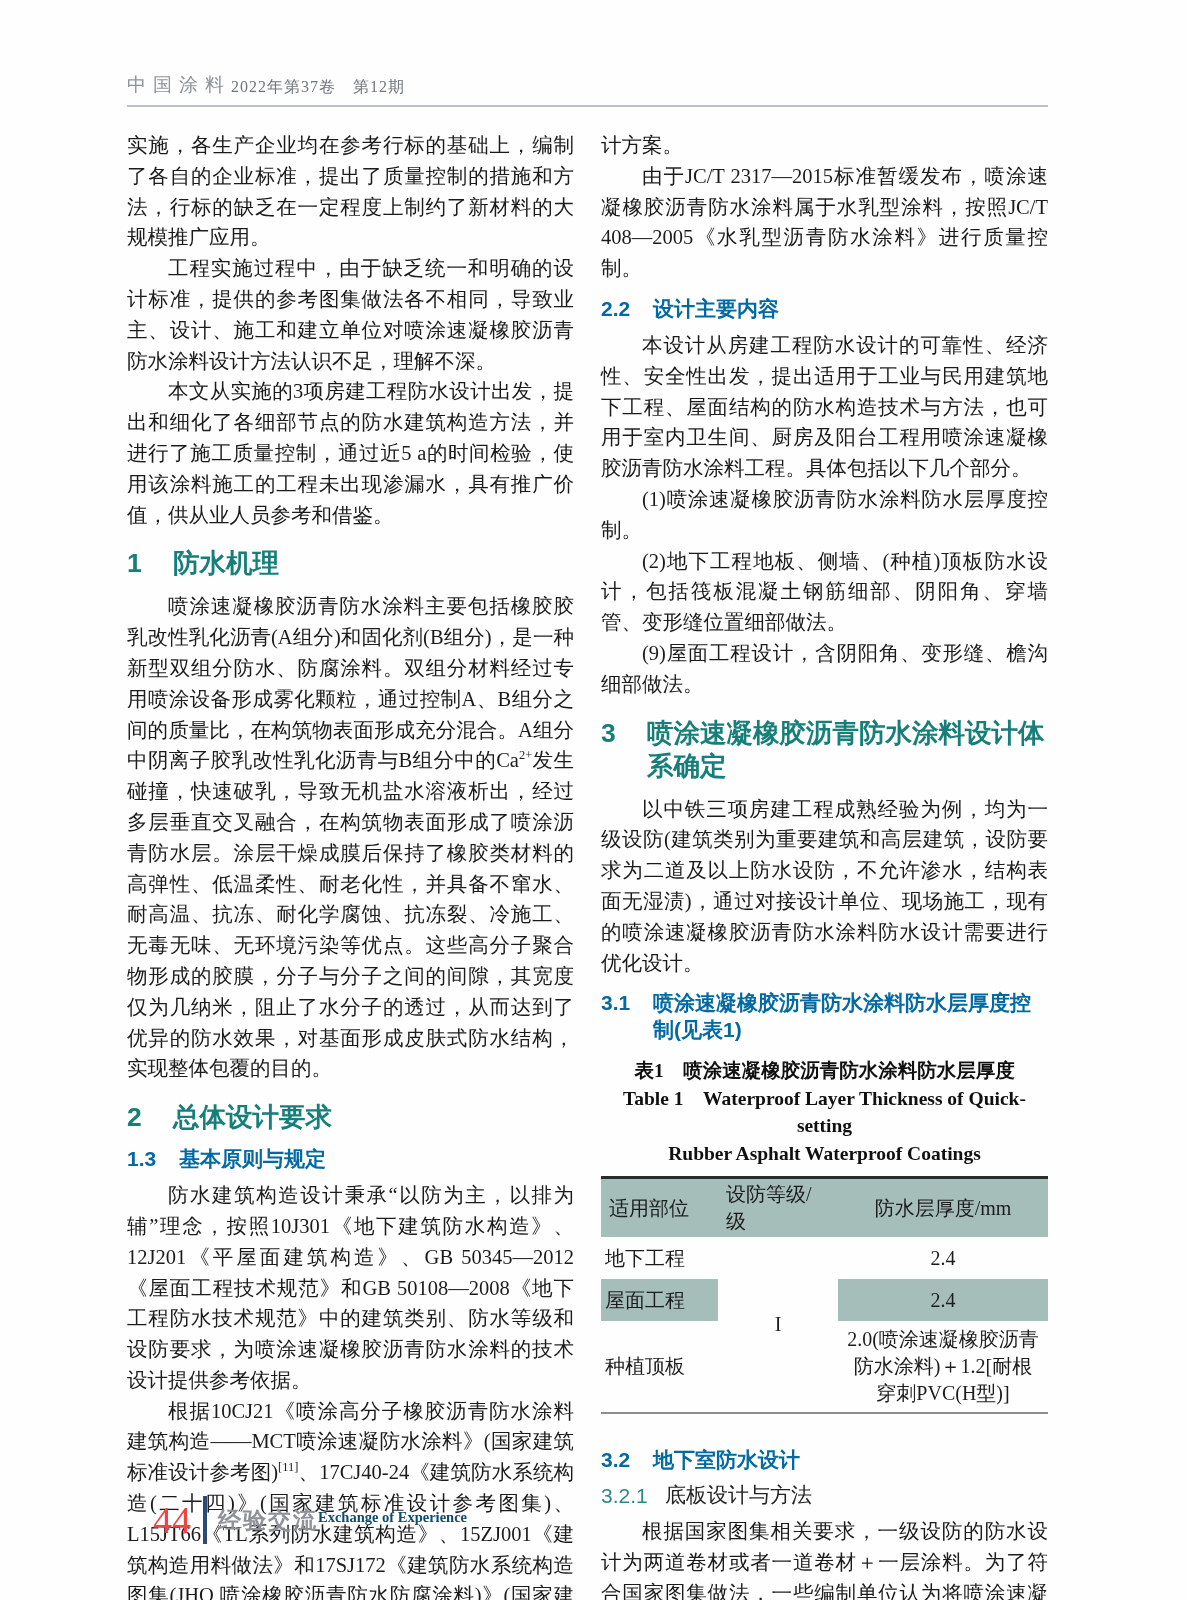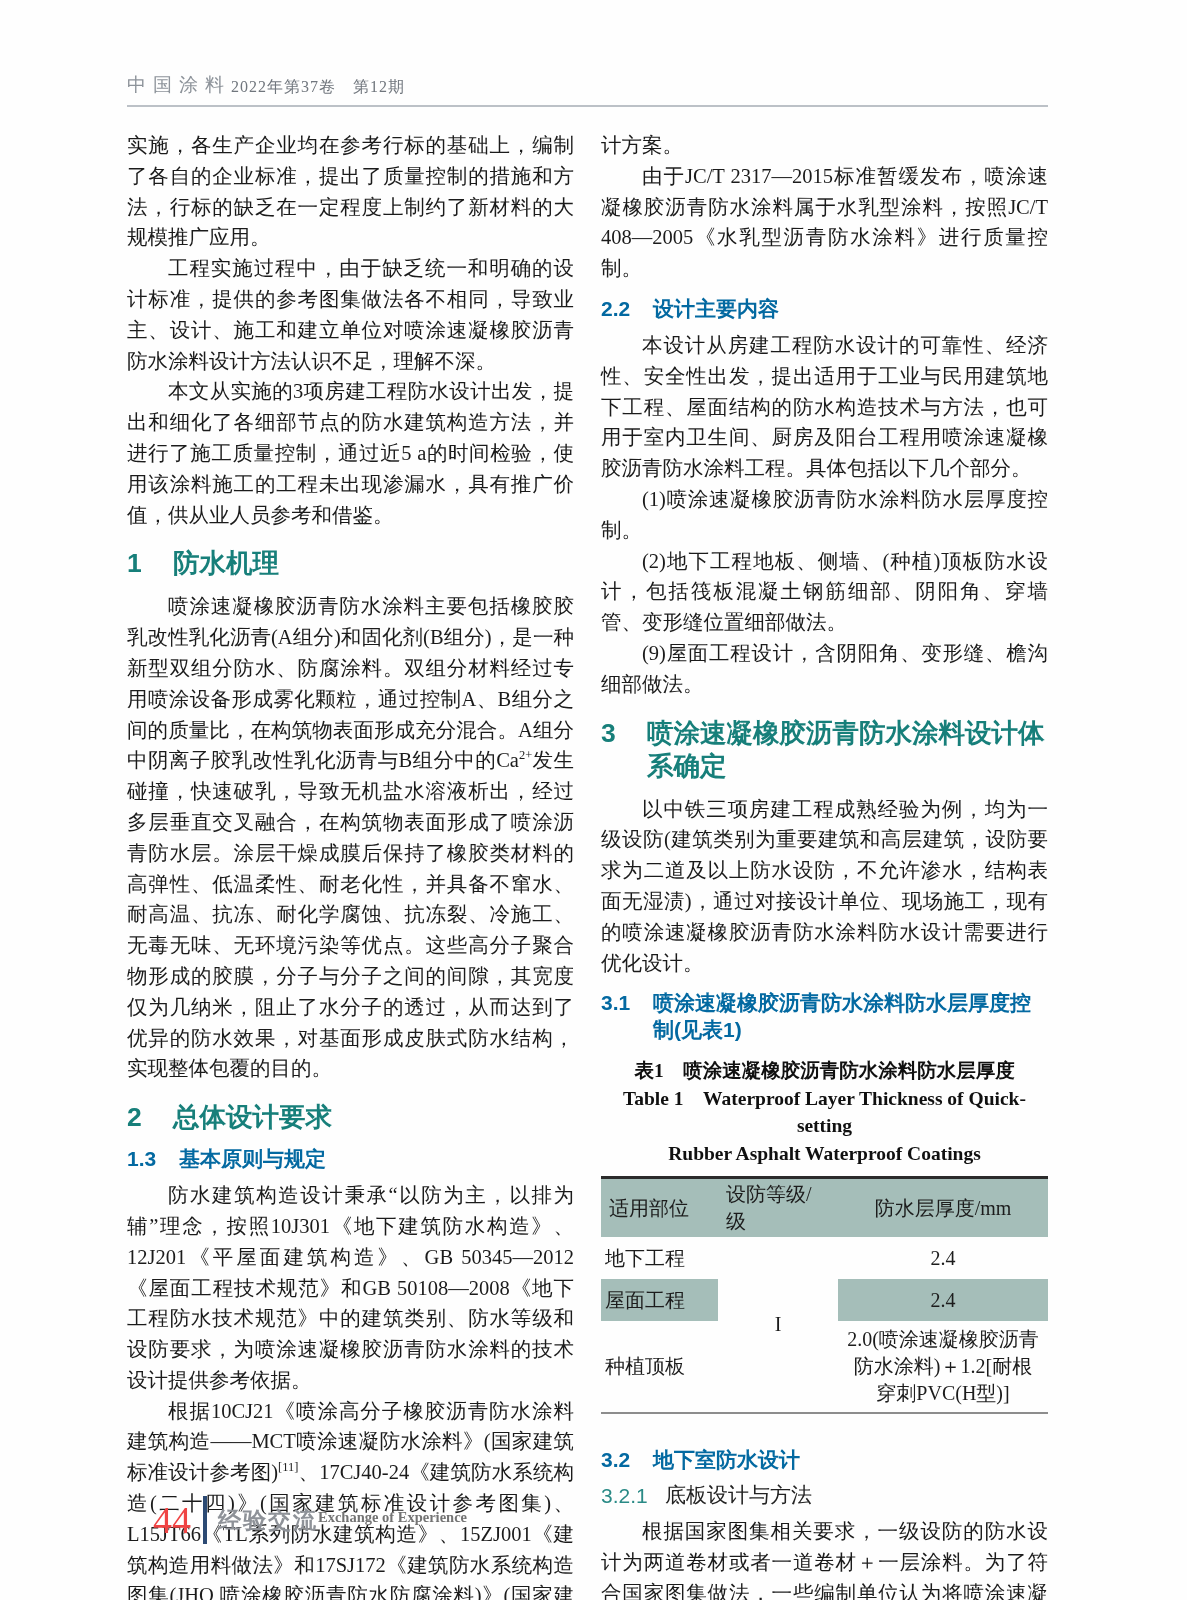--- a/index.html
+++ b/index.html
@@ -80,21 +80,21 @@
   .page-num{
     font-size:38px;color:#ef4444;padding:0 12px 0 0;line-height:48px;margin-left:28px;
   }
   .footer-bar{width:4px;height:48px;background:#2c4a73;margin-right:11px;}
   .footer-labels{display:flex;flex-direction:row;justify-content:center;}
   .footer-zh{
     font-family:"Liberation Sans","DejaVu Sans",sans-serif;font-weight:bold;
     font-size:23px;color:#8e9298;letter-spacing:2px;line-height:26px;
   }
   .footer-en{
-    font-size:14.5px;color:#737373;font-weight:bold;line-height:20px;
+    font-size:14.5px;color:#0c4a6e;font-weight:bold;line-height:20px;
   }
 </style>
 </head>
 <body>
 
 <div class="page">
 
   <div class="page-header">
     <span class="journal-name">中国涂料</span>
     <span class="issue-info">2022年第37卷　第12期</span>

